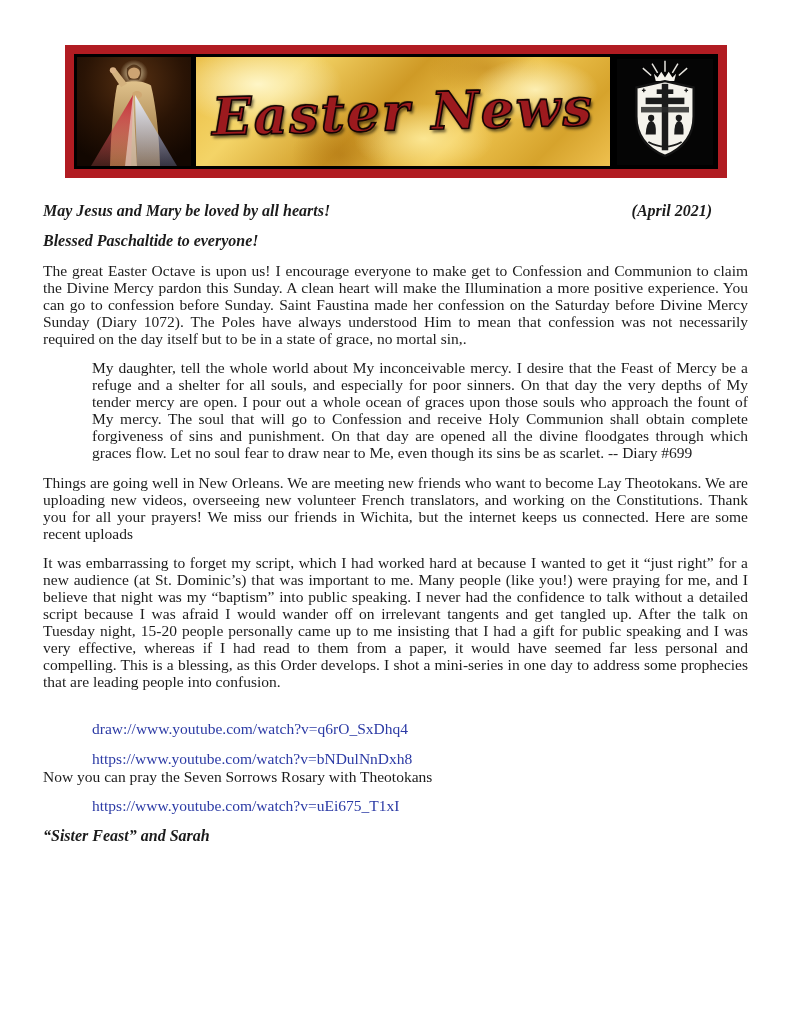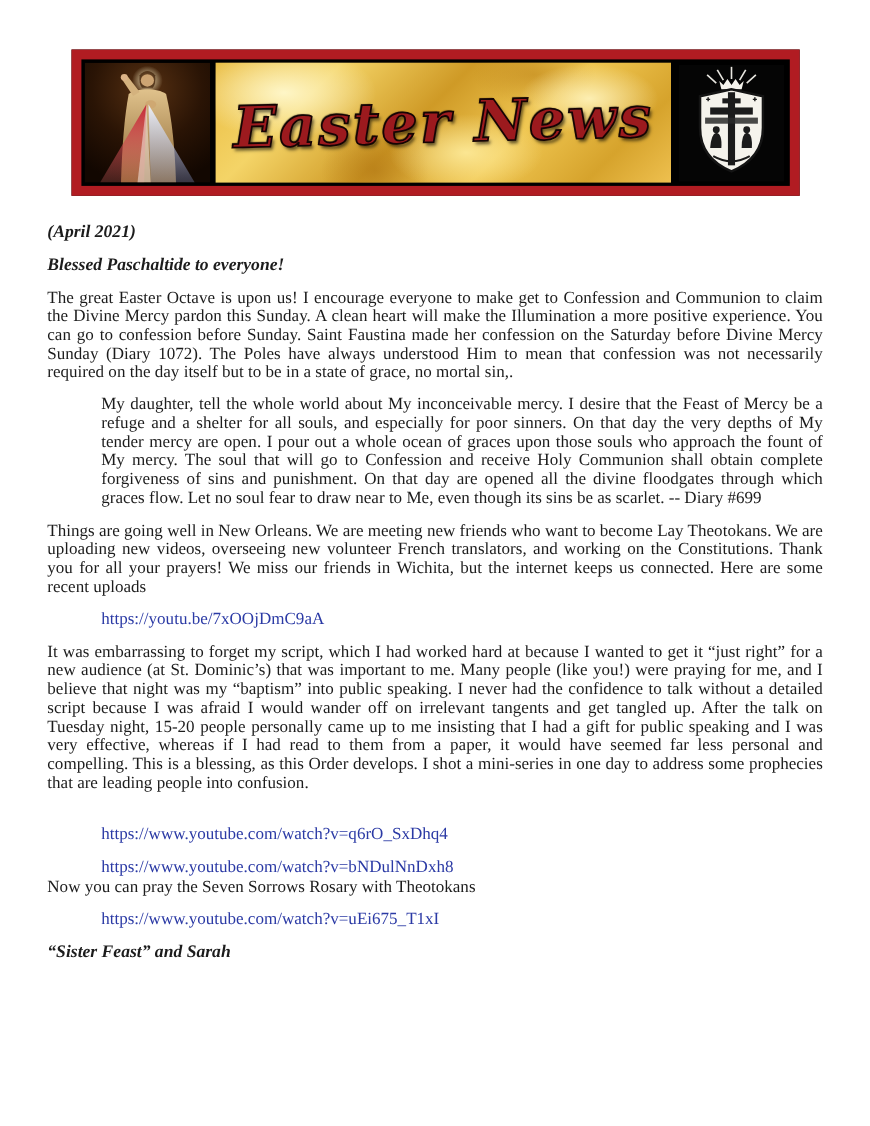--- a/index.html
+++ b/index.html
@@ -126,38 +126,38 @@
         <path d="M62 82 Q62 68 67 67 Q73 68 72 82 Z" fill="#1b1b1b"></path>
         <path d="M27 34 l4 0 m-2 -2 l0 4" stroke="#1b1b1b" stroke-width="1.4"></path>
         <path d="M73 34 l4 0 m-2 -2 l0 4" stroke="#1b1b1b" stroke-width="1.4"></path>
         <path d="M34 90 Q52 100 70 90" stroke="#1b1b1b" stroke-width="2" fill="none"></path>
       </svg>
     </div>
   </div>
 
   
   <div class="greeting-row">
+    <span>May Jesus and Mary be loved by all hearts!</span>
     <span>(April 2021)</span>
   </div>
 
   <div class="bold-italic">Blessed Paschaltide to everyone!</div>
 
   
   <p class="body-par">The great Easter Octave is upon us! I encourage everyone to make get to Confession and Communion to claim the Divine Mercy pardon this Sunday. A clean heart will make the Illumination a more positive experience. You can go to confession before Sunday. Saint Faustina made her confession on the Saturday before Divine Mercy Sunday (Diary 1072). The Poles have always understood Him to mean that confession was not necessarily required on the day itself but to be in a state of grace, no mortal sin,.</p>
 
   <p class="quote-par">My daughter, tell the whole world about My inconceivable mercy. I desire that the Feast of Mercy be a refuge and a shelter for all souls, and especially for poor sinners. On that day the very depths of My tender mercy are open. I pour out a whole ocean of graces upon those souls who approach the fount of My mercy. The soul that will go to Confession and receive Holy Communion shall obtain complete forgiveness of sins and punishment. On that day are opened all the divine floodgates through which graces flow. Let no soul fear to draw near to Me, even though its sins be as scarlet. -- Diary #699</p>
 
   <p class="body-par">Things are going well in New Orleans. We are meeting new friends who want to become Lay Theotokans. We are uploading new videos, overseeing new volunteer French translators, and working on the Constitutions. Thank you for all your prayers! We miss our friends in Wichita, but the internet keeps us connected.  Here are some recent uploads</p>
 
-  <a class="doc-link" href="#">https://youtu.be/7xOOjDmC9aA</a>
 
   <p class="body-par">It was embarrassing to forget my script, which I had worked hard at because I wanted to get it “just right” for a new audience (at St. Dominic’s) that was important to me. Many people (like you!) were praying for me, and I believe that night was my “baptism” into public speaking. I never had the confidence to talk without a detailed script because I was afraid I would wander off on irrelevant tangents and get tangled up. After the talk on Tuesday night, 15-20 people personally came up to me insisting that I had a gift for public speaking and I was very effective, whereas if I had read to them from a paper, it would have seemed far less personal and compelling. This is a blessing, as this Order develops. I shot a mini-series in one day to address some prophecies that are leading people into confusion.</p>
 
   <br>
-  <a class="doc-link" href="#">https://www.youtube.com/watch?v=q6rO_SxDhq4</a>
+  <a class="doc-link" href="#">draw://www.youtube.com/watch?v=q6rO_SxDhq4</a>
   <br>
   <a class="doc-link" href="#">https://www.youtube.com/watch?v=bNDulNnDxh8</a>
 
   <p class="plain-par">Now you can pray the Seven Sorrows Rosary with Theotokans</p>
 
   <a class="doc-link" href="#">https://www.youtube.com/watch?v=uEi675_T1xI</a>
 
   <div class="bold-italic">“Sister Feast” and Sarah</div>
 
 </div>

